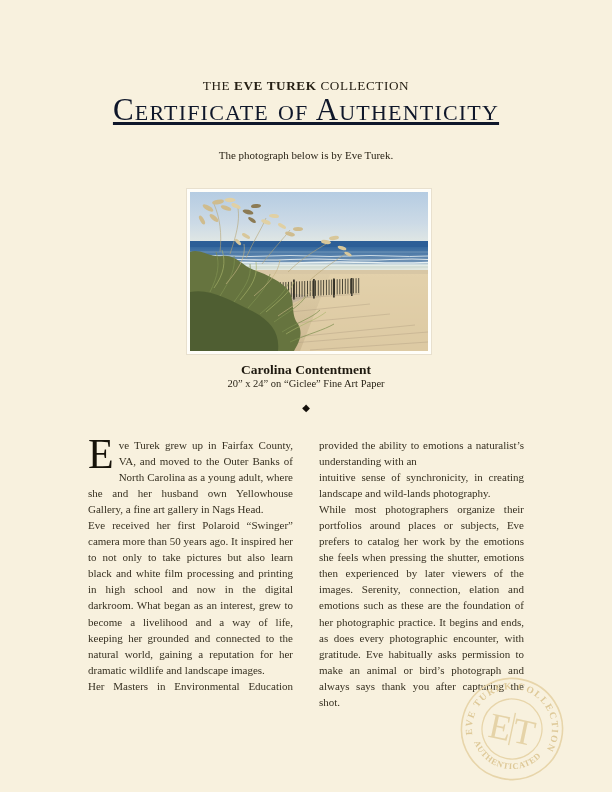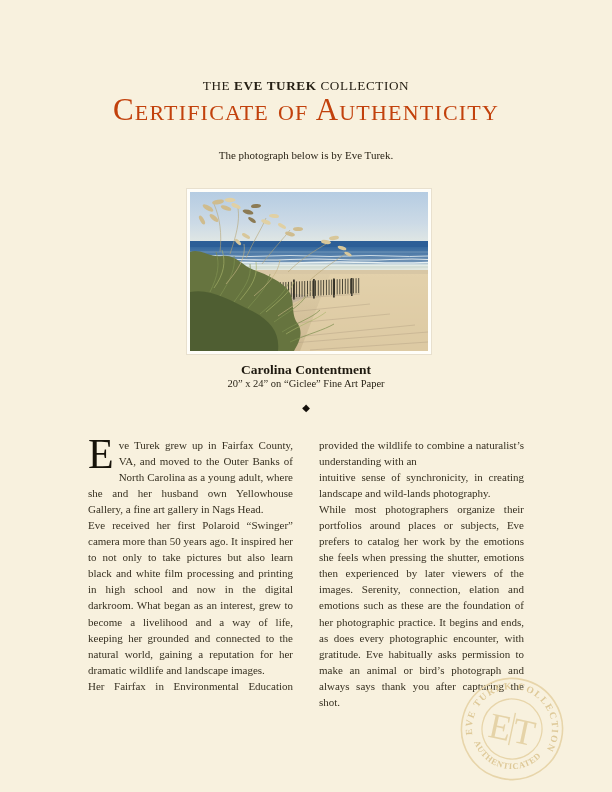--- a/index.html
+++ b/index.html
@@ -4,21 +4,21 @@
 <style>
   html,body{margin:0;padding:0;background:#f8f1de;}
   .page{
     position:relative;width:612px;height:792px;margin:8px auto;
     background:#f8f1de;overflow:hidden;
     font-family:"Liberation Serif", serif;color:#332d20;
   }
   .centered{position:absolute;left:0;width:100%;text-align:center;}
   .kicker{top:70px;font-size:13.2px;letter-spacing:.6px;color:#262015;}
   .kicker b{font-weight:bold;}
-  .title{top:84px;font-size:31px;font-variant:small-caps;letter-spacing:1.2px;color:#c2410c;}
+  .title{top:84px;font-size:31px;font-variant:small-caps;letter-spacing:1.2px;color:#0f172a;text-decoration:underline;}
   .subtitle{top:139px;font-size:11px;line-height:17.5px;color:#2b2518;}
   .photo-frame{
     position:absolute;left:187px;top:181px;padding:3px;background:#fffef9;
     box-shadow:0 0 0 1px rgba(120,110,90,.12);
   }
   .photo-frame svg{display:block;}
   .caption-title{top:354px;font-size:13.5px;font-weight:bold;color:#1f1a10;}
   .caption-size{top:370px;font-size:10.5px;color:#2a2519;}
   .diamond{top:394px;font-size:10px;color:#14100a;}
   .bio{position:absolute;left:88px;top:429px;width:436px;display:flex;gap:26px;}
@@ -180,24 +180,24 @@
   </div>
 
   <div class="centered caption-title">Carolina Contentment</div>
   <div class="centered caption-size">20” x 24” on “Giclee” Fine Art Paper</div>
   <div class="centered diamond">◆</div>
 
   <div class="bio">
     <div class="col">
       <p><span class="dropcap">E</span><span>ve Turek grew up in Fairfax County, VA, and moved to the Outer Banks of North Carolina as a young adult, where she and her husband own Yellowhouse Gallery, a fine art gallery in Nags Head.</span></p>
       <p>Eve received her first Polaroid “Swinger” camera more than 50 years ago. It inspired her to not only to take pictures but also learn black and white film processing and printing in high school and now in the digital darkroom. What began as an interest, grew to become a livelihood and a way of life, keeping her grounded and connected to the natural world, gaining a reputation for her dramatic wildlife and landscape images.</p>
-      <p class="force-justify">Her Fairfax in Environmental Education</p>
+      <p class="force-justify">Her Masters in Environmental Education</p>
     </div>
     <div class="col">
-      <p>provided the wildlife to combine a naturalist’s understanding with an</p>
+      <p>provided the ability to emotions a naturalist’s understanding with an</p>
       <p>intuitive sense of synchronicity, in creating landscape and wild-lands photography.</p>
       <p>While most photographers organize their portfolios around places or subjects, Eve prefers to catalog her work by the emotions she feels when pressing the shutter, emotions then experienced by later viewers of the images. Serenity, connection, elation and emotions such as these are the foundation of her photographic practice. It begins and ends, as does every photographic encounter, with gratitude.  Eve habitually asks permission to make an animal or bird’s photograph and always says thank you after capturing the shot.</p>
     </div>
   </div>
 
   <svg class="seal" viewBox="-61 -61 122 122" role="img">
     <defs>
       <path id="seal-top-arc" d="M -38.6,10.4 A 40,40 0 1,1 38.6,10.4" fill="none"></path>
       <path id="seal-bottom-arc" d="M -32.8,22.9 A 40,40 0 0,0 32.8,22.9" fill="none"></path>
     </defs>

